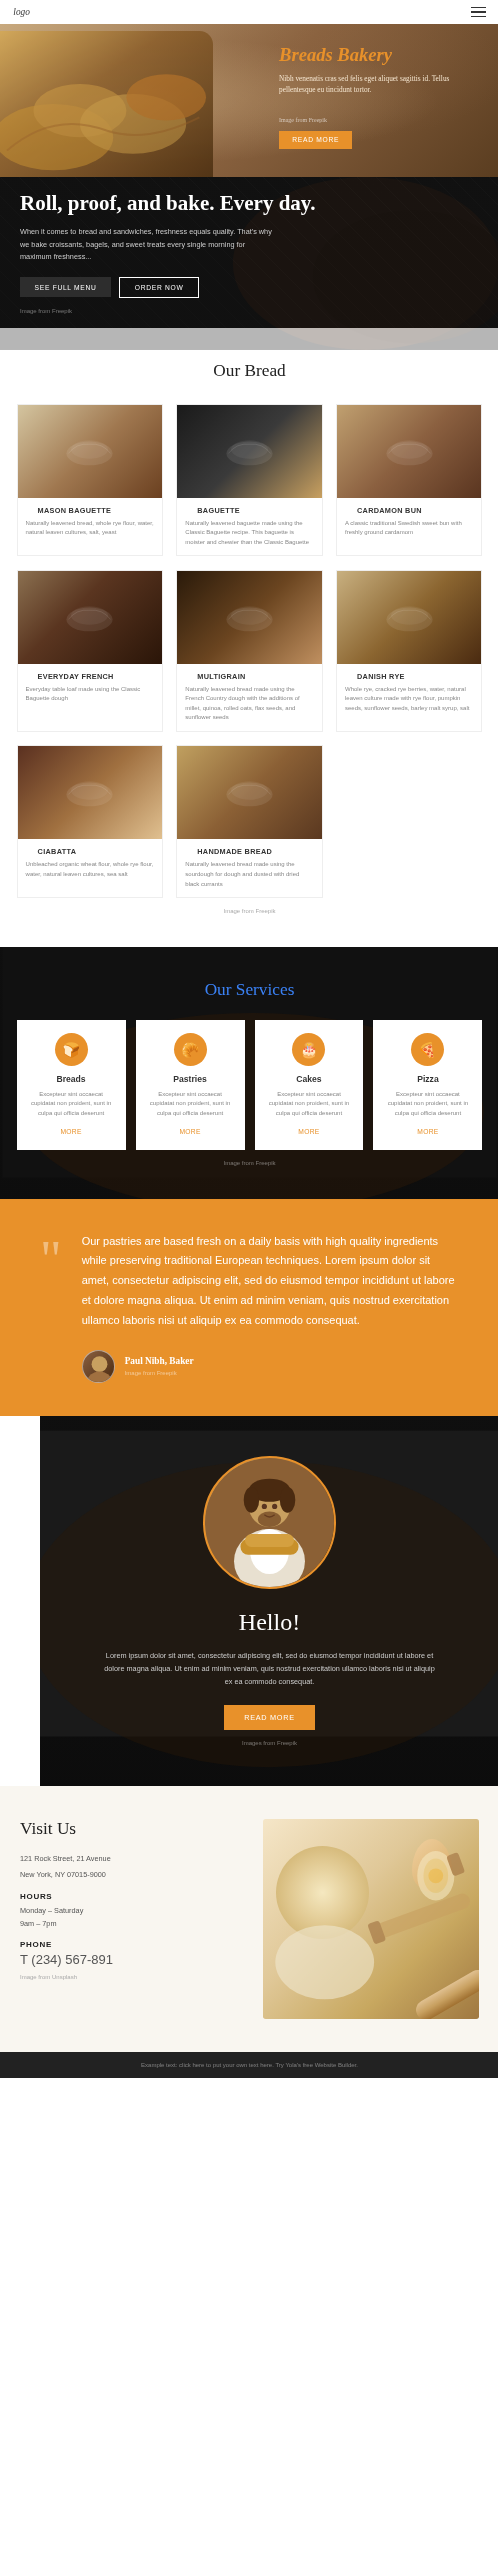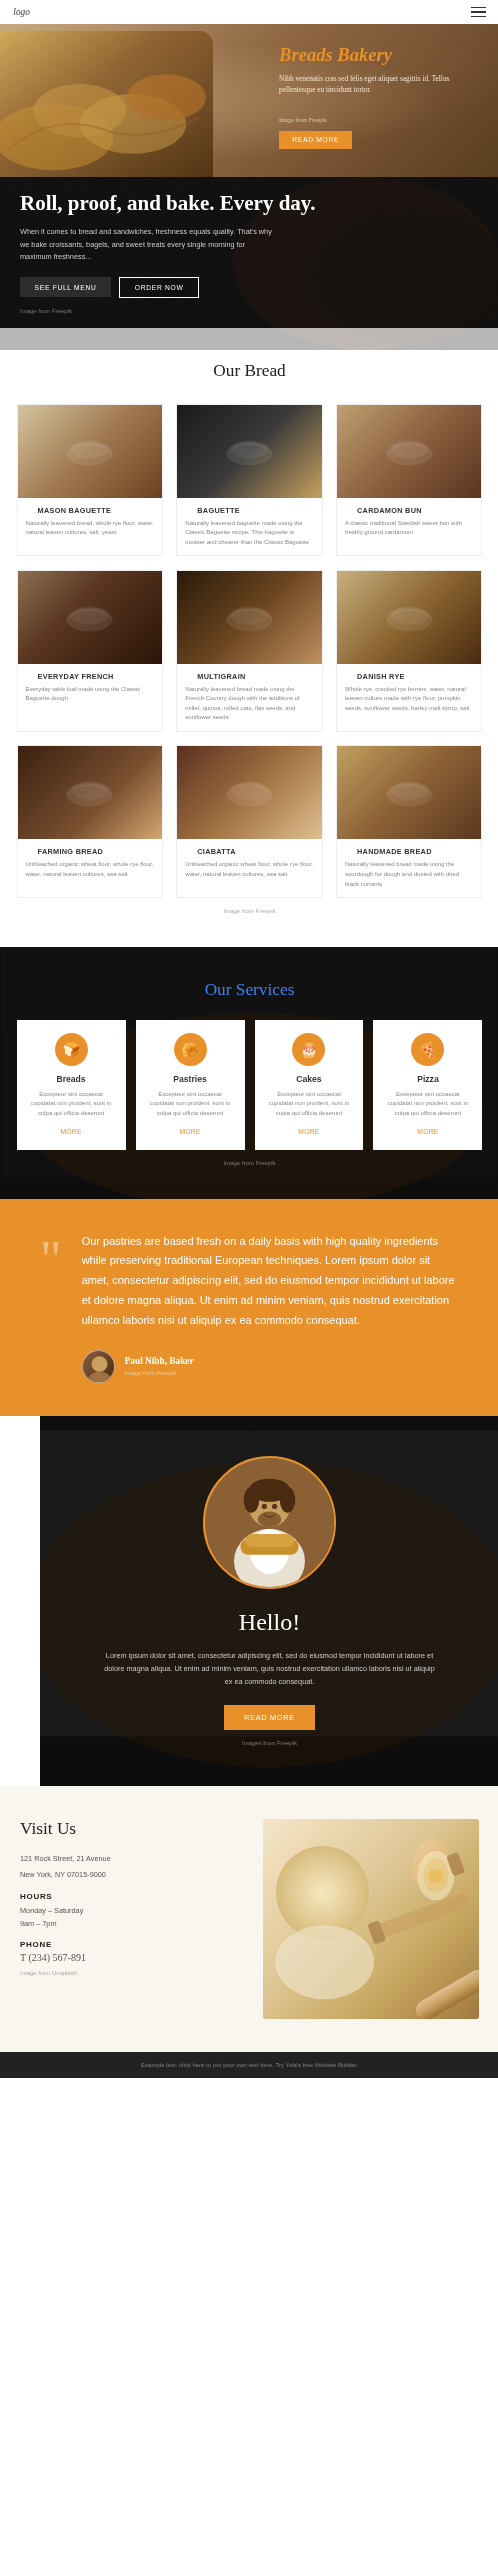--- a/index.html
+++ b/index.html
@@ -147,21 +147,21 @@
     .hello-images-credit { font-size: 6px; color: rgba(255,255,255,0.4); margin-top: 10px; font-family: sans-serif; position: relative; z-index: 2; }
 
     
     .visit-section { padding: 33px 20px; background: #f9f6f0; display: flex; gap: 27px; align-items: flex-start; }
     .visit-info { flex: 1; }
     .visit-title { font-size: 17.3px; color: #222; margin-bottom: 13.3px; font-weight: normal; }
     .visit-address { font-size: 7.3px; color: #555; line-height: 1.8; font-family: sans-serif; margin-bottom: 3.3px; }
     .visit-hours-title { font-size: 8px; color: #222; font-weight: bold; text-transform: uppercase; letter-spacing: 0.7px; margin: 10px 0 3.3px; font-family: sans-serif; }
     .visit-hours { font-size: 7.3px; color: #555; line-height: 1.8; font-family: sans-serif; }
     .visit-phone-title { font-size: 8px; color: #222; font-weight: bold; text-transform: uppercase; letter-spacing: 0.7px; margin: 10px 0 3.3px; font-family: sans-serif; }
-    .visit-phone { font-size: 10px; color: #555; font-family: Liberation Serif, serif; }
+    .visit-phone { font-size: 13px; color: #555; font-family: Liberation Sans, sans-serif; }
     .visit-image-credit { font-size: 6px; color: #aaa; margin-top: 6.7px; font-family: sans-serif; }
     .visit-img {
       flex: 1; height: 200px;
       background: linear-gradient(135deg, #f5e6c8 0%, #e0c898 40%, #c8a860 70%, #a07840 100%);
       position: relative; overflow: hidden; border-radius: 2.7px;
     }
     .rolling-pin-visual {
       position: absolute; right: -13.3px; bottom: 13.3px;
       width: 80px; height: 20px;
       background: linear-gradient(180deg, #e0c090, #c8a060, #a07030);
@@ -318,35 +318,20 @@
           <svg class="bread-shape" viewBox="0 0 80 50" xmlns="http://www.w3.org/2000/svg">
             <ellipse cx="40" cy="28" rx="35" ry="18" fill="rgba(255,255,255,0.15)"></ellipse>
             <ellipse cx="40" cy="22" rx="28" ry="14" fill="rgba(255,255,255,0.1)"></ellipse>
             <path d="M8 28 Q20 12 40 14 Q60 12 72 28" stroke="rgba(255,255,255,0.2)" stroke-width="1.5" fill="none"></path>
           </svg>
         </div>
       </div>
       <div class="bread-card-body">
         <p class="bread-card-title">Danish Rye</p>
         <p class="bread-card-text">Whole rye, cracked rye berries, water, natural leaven culture made with rye flour, pumpkin seeds, sunflower seeds, barley malt syrup, salt</p>
-      </div>
-    </div>
-      <div class="bread-card">
-      <div class="bread-img img-farming">
-        <div class="bread-visual">
-          <svg class="bread-shape" viewBox="0 0 80 50" xmlns="http://www.w3.org/2000/svg">
-            <ellipse cx="40" cy="28" rx="35" ry="18" fill="rgba(255,255,255,0.15)"></ellipse>
-            <ellipse cx="40" cy="22" rx="28" ry="14" fill="rgba(255,255,255,0.1)"></ellipse>
-            <path d="M8 28 Q20 12 40 14 Q60 12 72 28" stroke="rgba(255,255,255,0.2)" stroke-width="1.5" fill="none"></path>
-          </svg>
-        </div>
-      </div>
-      <div class="bread-card-body">
-        <p class="bread-card-title">Farming Bread</p>
-        <p class="bread-card-text">Unbleached organic wheat flour, whole rye flour, water, natural leaven cultures, sea salt</p>
       </div>
     </div>
       <div class="bread-card">
       <div class="bread-img img-ciabatta">
         <div class="bread-visual">
           <svg class="bread-shape" viewBox="0 0 80 50" xmlns="http://www.w3.org/2000/svg">
             <ellipse cx="40" cy="28" rx="35" ry="18" fill="rgba(255,255,255,0.15)"></ellipse>
             <ellipse cx="40" cy="22" rx="28" ry="14" fill="rgba(255,255,255,0.1)"></ellipse>
             <path d="M8 28 Q20 12 40 14 Q60 12 72 28" stroke="rgba(255,255,255,0.2)" stroke-width="1.5" fill="none"></path>
           </svg>

